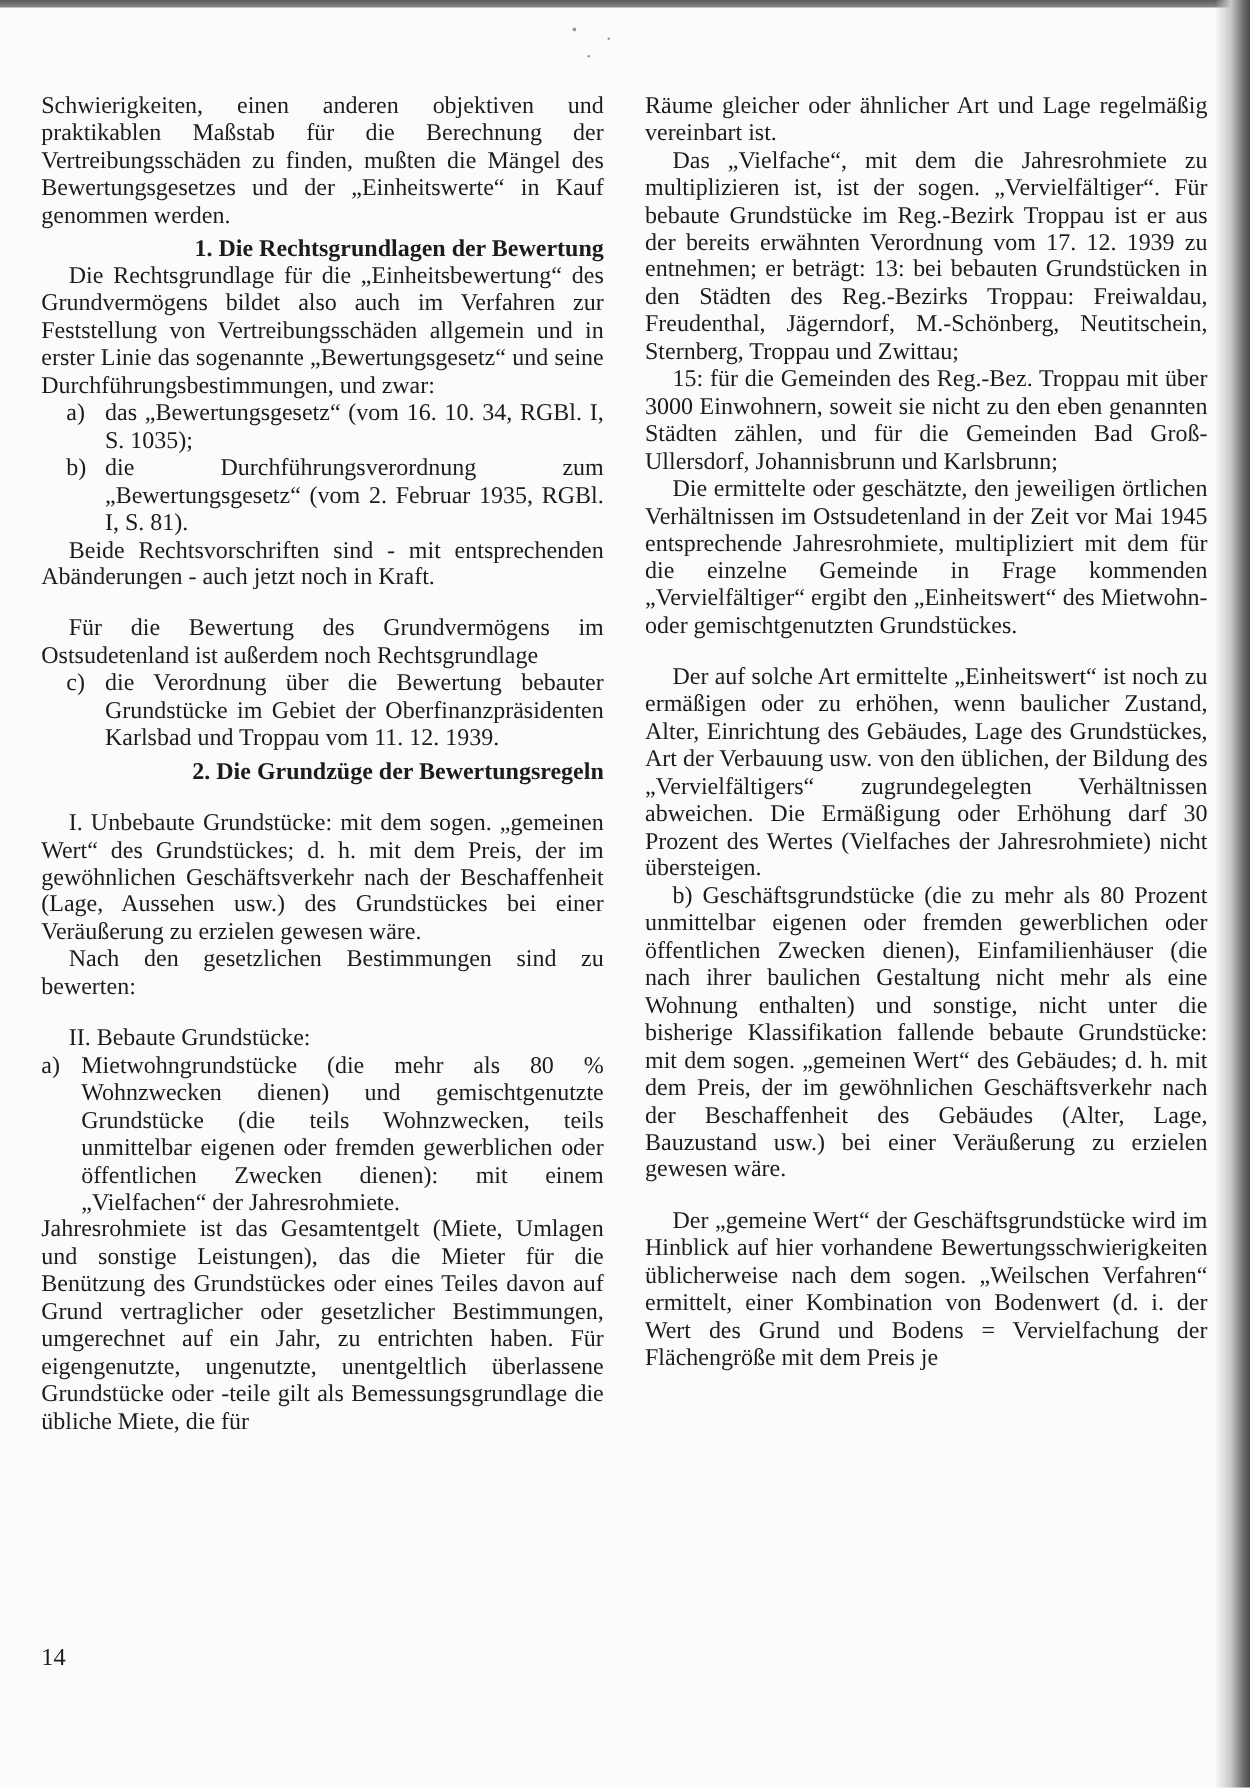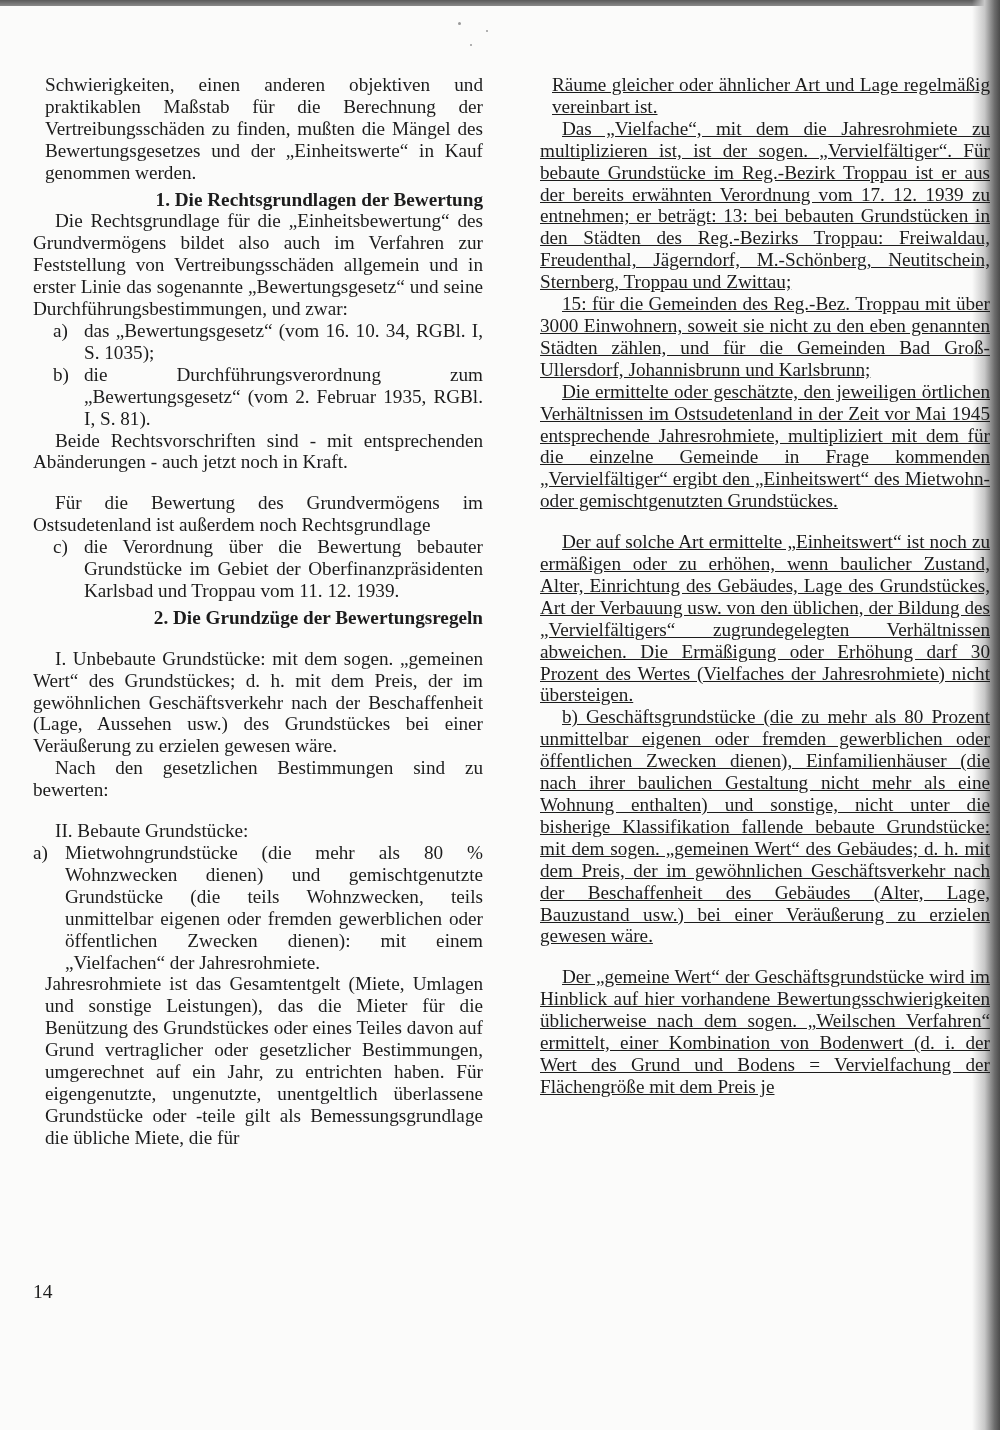--- a/index.html
+++ b/index.html
@@ -9,32 +9,32 @@
     font-family: "Liberation Serif", "DejaVu Serif", serif;
     color: #1c1c1c;
   }
   .topbar { position: absolute; left: 0; top: 0; width: 1000px; height: 6px;
     background: linear-gradient(#5a5a5a, #8a8a8a); }
   .rightshadow { position: absolute; right: 0; top: 0; width: 28px; height: 1430px;
     background: linear-gradient(to right, rgba(255,255,255,0) 0%, #c8c8c8 45%, #6e6e6e 80%, #4a4a4a 100%); }
   .col { position: absolute; top: 74px; width: 450px; font-size: 19.2px; line-height: 21.9px;
     text-align: justify; }
   .col-left { left: 33px; }
-  .col-right { left: 540px; text-decoration: underline; }
+  .col-right { left: 516px; }
   .p { margin: 0; text-indent: 22px; }
-  .p.noindent { text-indent: 0; margin-left: 12px; }
+  .p.noindent { text-indent: 0; }
   .gap { margin-top: 19px; }
   .h { margin: 5px 0 0 0; font-weight: bold; text-align: right; }
   .h1 { padding-left: 22px; }
   .h2 { padding-left: 30px; }
   .item { position: relative; padding-left: 51px; margin: 0; }
   .item .lbl { position: absolute; left: 20px; top: 0; }
   .itemA { position: relative; padding-left: 32px; margin: 0; }
   .itemA .lbl { position: absolute; left: 0; top: 0; }
-  .pagenum { position: absolute; left: 33px; top: 1281px; font-size: 19.5px; }
+  .pagenum { position: absolute; left: 33px; top: 1316px; font-size: 19.5px; }
   .speck { position: absolute; background: #999; border-radius: 50%; }
 </style>
 </head>
 <body>
 
 <div class="topbar"></div>
 <div class="rightshadow"></div>
 
 <div class="col col-left">
   <p class="p noindent">Schwierigkeiten, einen anderen objektiven und praktikablen Maßstab für die Berechnung der Vertreibungsschäden zu finden, mußten die Mängel des Bewertungsgesetzes und der „Einheitswerte“ in Kauf genommen werden.</p>

